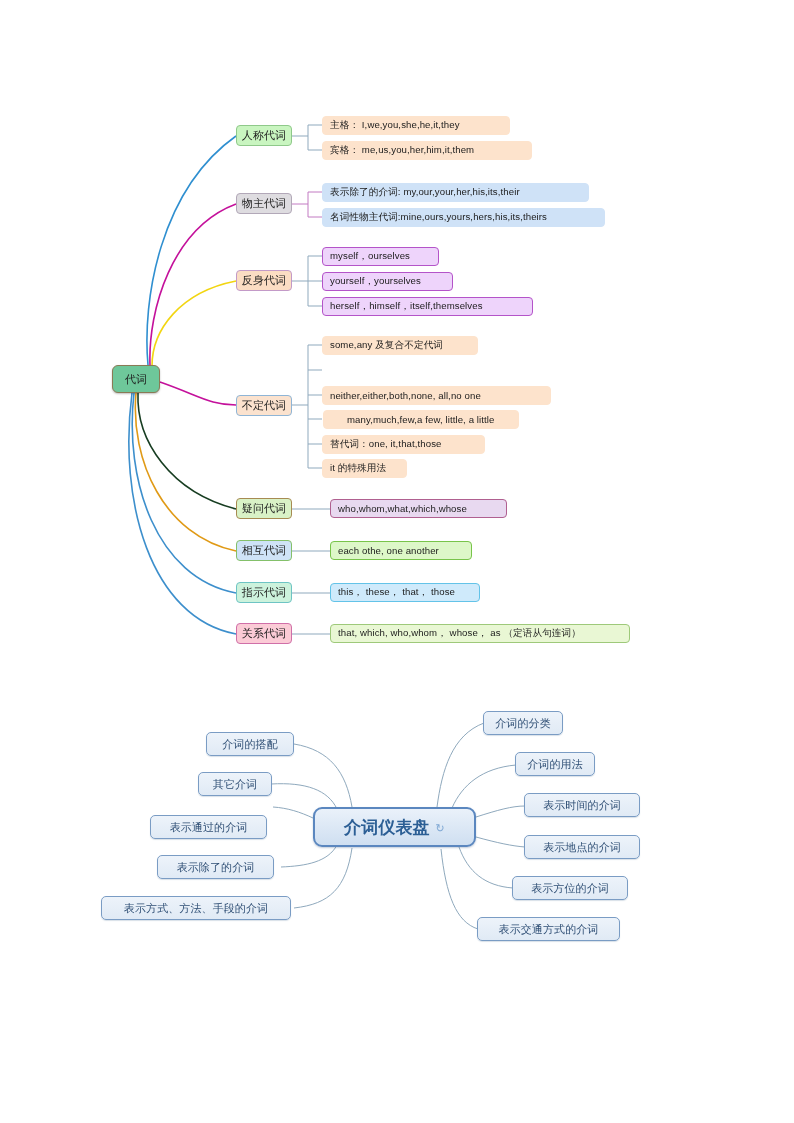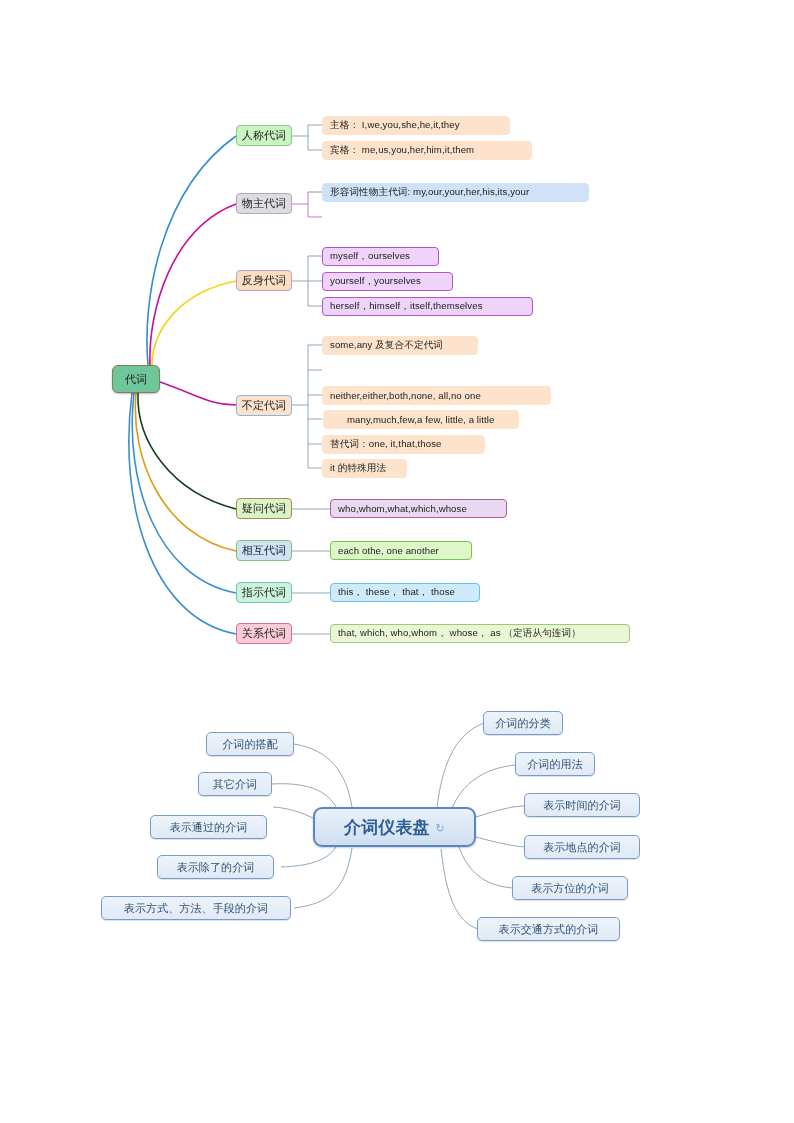--- a/index.html
+++ b/index.html
@@ -185,21 +185,24 @@
   </div>
 
   <div class="node leaf leaf-orange" style="left:322px; top:116px; width:188px;">
     <span class="txt">主格： I,we,you,she,he,it,they</span>
   </div>
   <div class="node leaf leaf-orange" style="left:322px; top:141px; width:210px;">
     <span class="txt">宾格： me,us,you,her,him,it,them</span>
   </div>
 
   <div class="node leaf leaf-blue" style="left:322px; top:183px; width:267px;">
-    <span class="txt">形容词性物主代词: my,our,your,her,his,its,your</span>
+    <span class="txt">表示除了的介词: my,our,your,her,his,its,their</span>
+  </div>
+  <div class="node leaf leaf-blue" style="left:322px; top:208px; width:283px;">
+    <span class="txt">名词性物主代词:mine,ours,yours,hers,his,its,theirs</span>
   </div>
 
   <div class="node leaf leaf-purple" style="left:322px; top:247px; width:117px;">
     <span class="txt">myself，ourselves</span>
   </div>
   <div class="node leaf leaf-purple" style="left:322px; top:272px; width:131px;">
     <span class="txt">yourself，yourselves</span>
   </div>
   <div class="node leaf leaf-purple" style="left:322px; top:297px; width:211px;">
     <span class="txt">herself，himself，itself,themselves</span>

